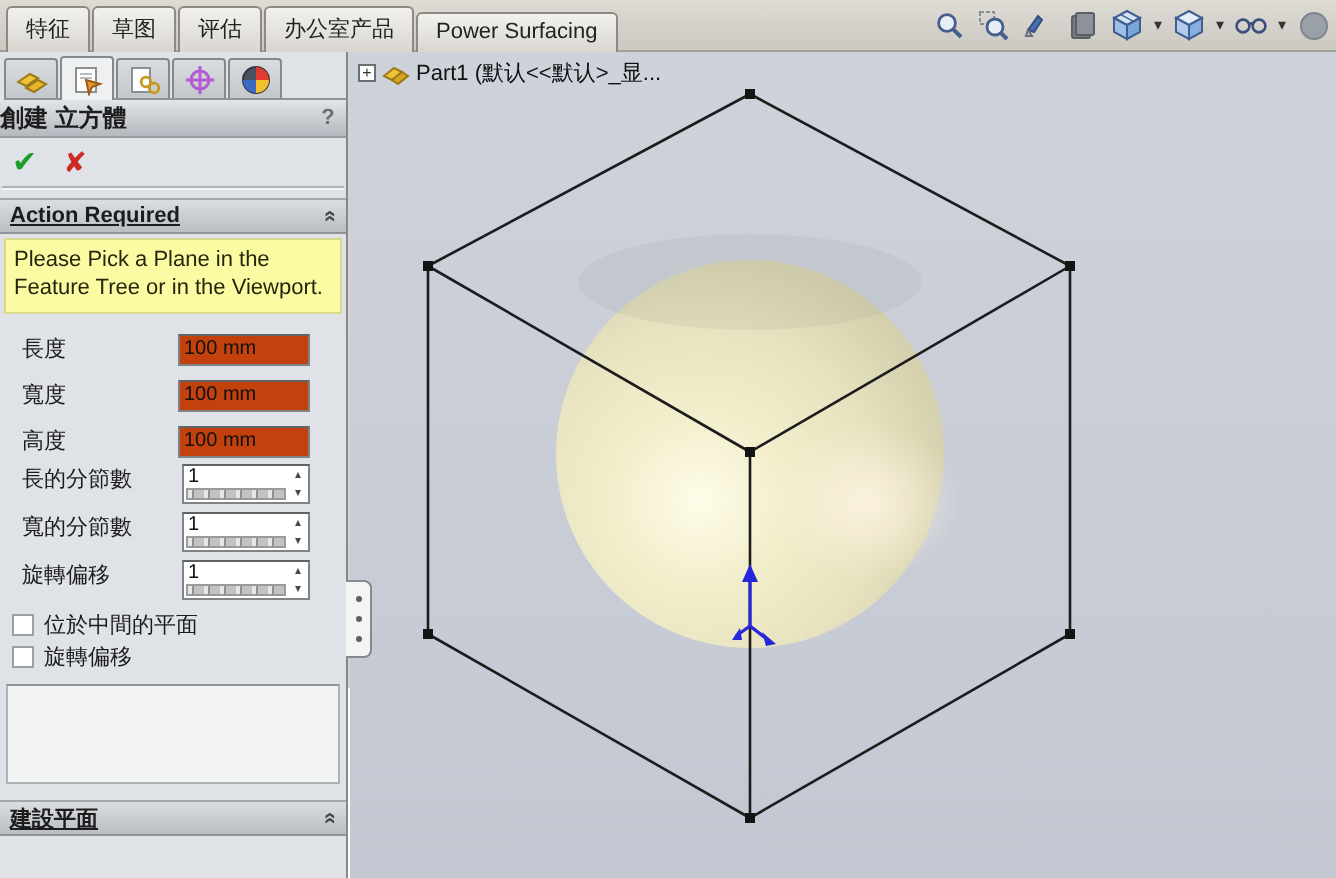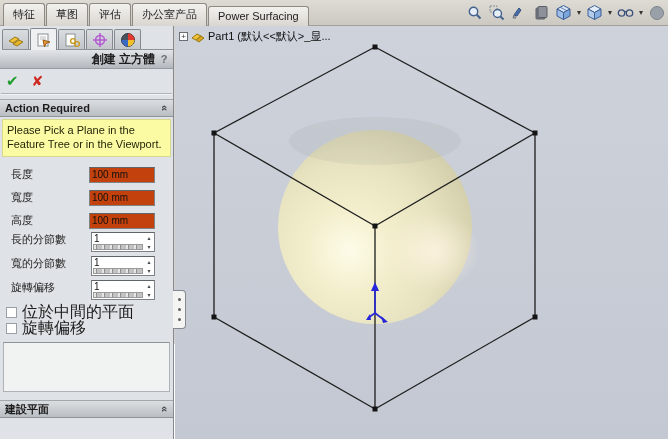--- a/index.html
+++ b/index.html
@@ -26,32 +26,32 @@
     background:#dfe2e6; border-right:1px solid #84898f; overflow:hidden; }
   .mgr-tabs { display:flex; margin:2px 0 0 2px; align-items:flex-end; height:22px;
     border-bottom:1px solid #8d9298; }
   .mtab { width:27px; height:20px; margin-right:1px; background:linear-gradient(#dadde0,#c3c7cb);
     border:1px solid #84898f; border-bottom:none; border-radius:2px 2px 0 0;
     display:flex; align-items:center; justify-content:center; }
   .mtab.active { background:#eef0f2; height:22px; margin-bottom:-1px; z-index:2; }
 
   .panel-title { height:19px; background:linear-gradient(#e2e5e8,#b4b9bf);
     border-bottom:1px solid #979ca1; display:flex; align-items:center; }
-  .panel-title .t { flex:1; text-align:right; font-weight:bold; font-size:12px; color:#1d1d1d; }
+  .panel-title .t { flex:1; text-align:left; font-weight:bold; font-size:12px; color:#1d1d1d; }
   .panel-title .h { width:18px; font-size:11px; font-weight:bold; color:#6b6f74; text-align:center; }
 
   .confirm-row { height:24px; display:flex; align-items:center; padding-left:6px; gap:13px; }
   .ok { color:var(--check-green); font-size:15px; font-weight:bold; }
   .cancel { color:var(--cross-red); font-size:14px; font-weight:bold; }
   .groove { height:0; border-top:1px solid #b0b4b8; border-bottom:1px solid #f2f3f4; margin:0 1px; }
 
   .sec-head { height:18px; margin-top:4px; background:linear-gradient(#dbdee1,#b9bec3);
     border-top:1px solid #a3a8ad; border-bottom:1px solid #8f9499;
     display:flex; align-items:center; padding:0 5px; }
-  .sec-head .st { flex:1; font-size:11px; font-weight:bold; color:#1c1c1c; }
+  .sec-head .st { flex:1; font-size:11px; font-weight:bold; color:#1c1c1c;text-decoration:underline; }
   .chev { display:inline-block; transform:rotate(90deg); font-size:11px; font-weight:bold; color:#44484c; }
 
   .message { margin:2px 2px 0 2px; background:var(--message-bg); border:1px solid #d9d98e;
     font-size:11px; color:#26260a; padding:3px 4px 5px 4px; line-height:14px; }
 
   .cube-sec { padding-top:6px; }
   .field-row { display:flex; align-items:center; height:23px; padding:0 18px 0 11px;
     justify-content:space-between; }
   .f-label { font-size:11px; color:#1c1c1c; }
   .dim-input { width:66px; height:16px; font-size:10px; font-family:"Liberation Sans",sans-serif;
@@ -64,21 +64,21 @@
   .sp-val { position:absolute; left:2px; top:0; font-size:10px; color:#111; line-height:12px; }
   .sp-wheel { position:absolute; left:1px; right:11px; bottom:1px; height:6px;
     background:repeating-linear-gradient(90deg,#e6e6e6 0 2px,#8f8f8f 2px 3px,#c2c2c2 3px 8px);
     border:1px solid #9a9a9a; }
   .sp-arrows { position:absolute; right:0; top:0; bottom:0; width:10px;
     display:flex; flex-direction:column; justify-content:space-around; align-items:center; }
   .sp-up,.sp-dn { font-size:6px; color:#44484c; line-height:6px; }
 
   .cb-row { display:flex; align-items:center; height:16px; padding-left:6px; gap:5px; }
   .cb { width:11px; height:11px; background:#fff; border:1px solid #9aa0a6; }
-  .cb-label { font-size:16px; color:#1c1c1c; }
+  .cb-label { font-size:11px; color:#1c1c1c; }
 
   .listbox { margin:6px 3px 0 3px; height:50px; background:#f1f3f3;
     border:1px solid #aeb2b6; border-top-color:#8f9398; }
   .construct-head { margin-top:8px; }
 
   
   .viewport { position:absolute; left:175px; top:26px; width:493px; height:413px;
     background:linear-gradient(var(--viewport-bg-top),var(--viewport-bg-bottom)); }
   .tree-row { position:absolute; left:4px; top:3px; display:flex; align-items:center; gap:3px; z-index:4; }
   .expand-box { width:9px; height:9px; background:#fdfdfd; border:1px solid #6a6f74;

